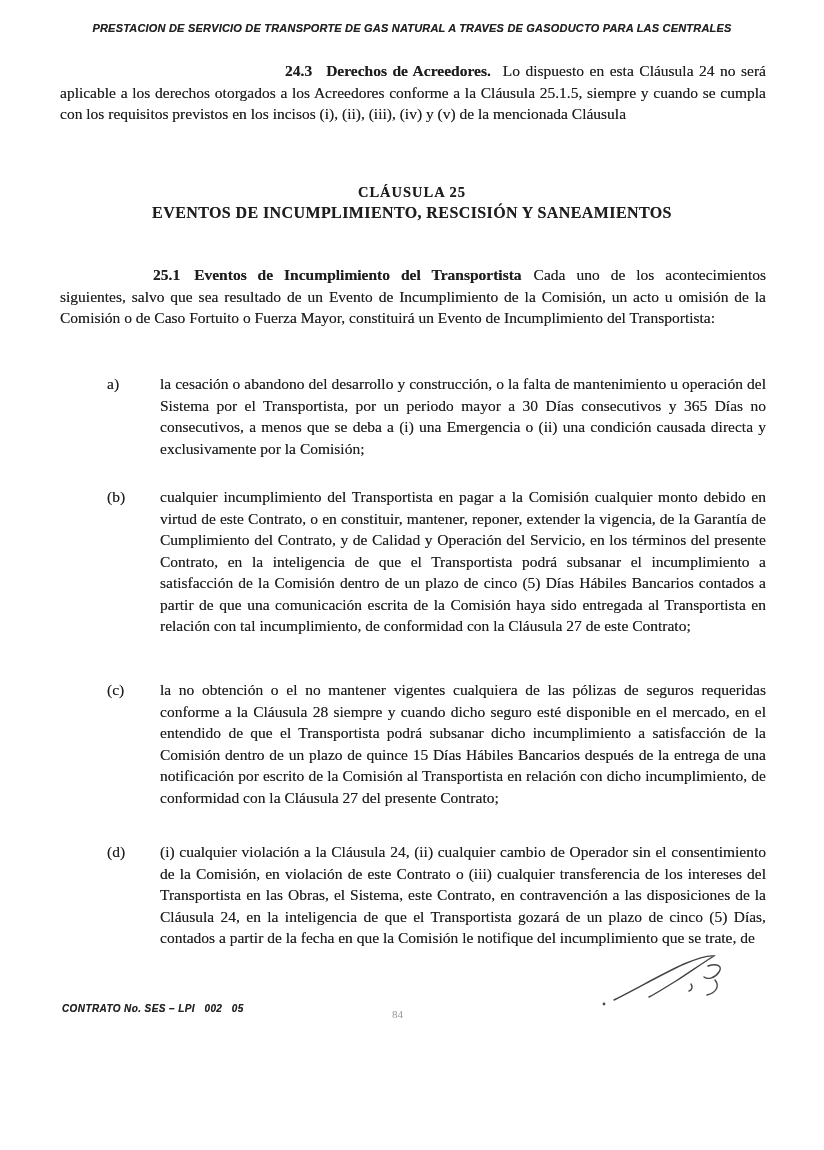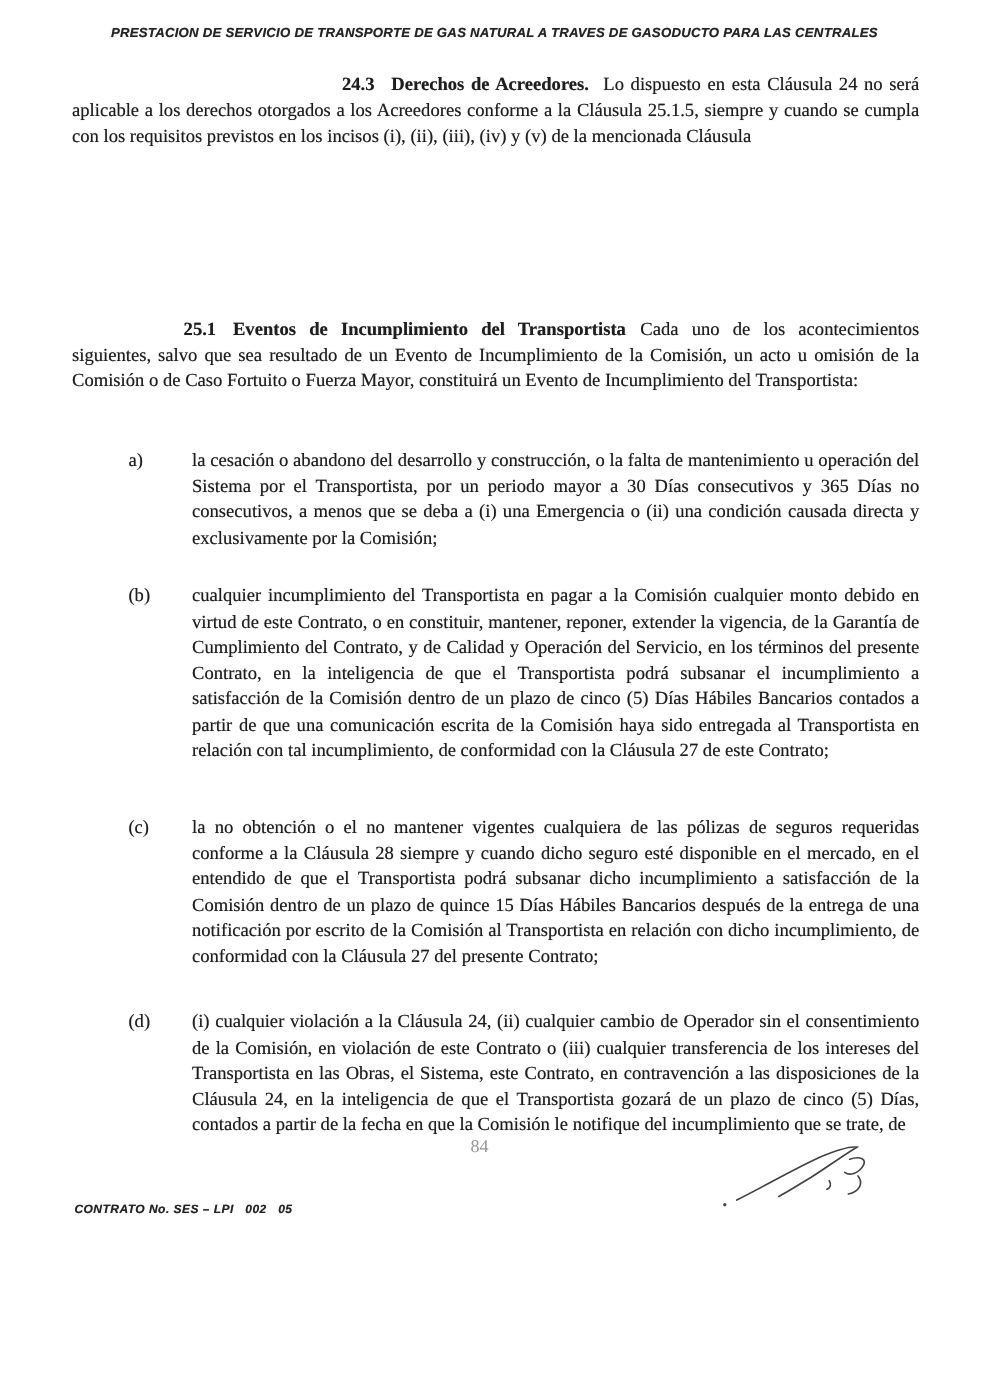--- a/index.html
+++ b/index.html
@@ -34,35 +34,39 @@
   .item{position:absolute;left:60px;width:706px;box-sizing:border-box;padding-left:100px;
     text-align:justify;font-size:15.5px;line-height:21.5px;}
   .item .marker{position:absolute;left:47px;top:0;}
   .item-a{top:373px;}
   .item-b{top:486px;}
   .item-c{top:679px;}
   .item-d{top:841px;}
 
   .footer-contract{position:absolute;left:62px;top:1003px;font-size:10px;
     letter-spacing:0.4px;white-space:pre;}
-  .page-number{position:absolute;left:392px;top:948px;font-size:15px;color:#969696;
+  .page-number{position:absolute;left:392px;top:1008px;font-size:11px;color:#969696;
     text-shadow:none;}
   .signature{position:absolute;left:596px;top:950px;width:160px;height:62px;}
 </style>
 </head>
 <body>
 
 <div class="page">
 
   <div class="header running">
     <div>PRESTACION DE SERVICIO DE TRANSPORTE DE GAS NATURAL A TRAVES DE GASODUCTO PARA LAS CENTRALES</div>
   </div>
 
   <p class="para p243"><span class="b">24.3</span><span class="tab"></span><span class="b u">Derechos de Acreedores.</span><span class="gap"></span><span>Lo dispuesto en esta Cláusula 24 no será aplicable a los derechos otorgados a los Acreedores conforme a la Cláusula 25.1.5, siempre y cuando se cumpla con los requisitos previstos en los incisos (i), (ii), (iii), (iv) y (v) de la mencionada Cláusula</span></p>
 
+  <div class="clause-heading">
+    <div class="c25">CLÁUSULA 25</div>
+    <div class="c25sub-wrap"><span class="c25sub u">EVENTOS DE INCUMPLIMIENTO, RESCISIÓN Y SANEAMIENTOS</span></div>
+  </div>
 
   <p class="para p251"><span class="b">25.1</span><span class="tab"></span><span class="b u">Eventos de Incumplimiento del Transportista</span><span class="gap"></span><span>Cada uno de los acontecimientos siguientes, salvo que sea resultado de un Evento de Incumplimiento de la Comisión, un acto u omisión de la Comisión o de Caso Fortuito o Fuerza Mayor, constituirá un Evento de Incumplimiento del Transportista:</span></p>
 
   <div class="item item-a">
     <span class="marker">a)</span>
     <span>la cesación o abandono del desarrollo y construcción, o la falta de mantenimiento u operación del Sistema por el Transportista, por un periodo mayor a 30 Días consecutivos y 365 Días no consecutivos, a menos que se deba a (i) una Emergencia o (ii) una condición causada directa y exclusivamente por la Comisión;</span>
   </div>
 
   <div class="item item-b">
     <span class="marker">(b)</span>

